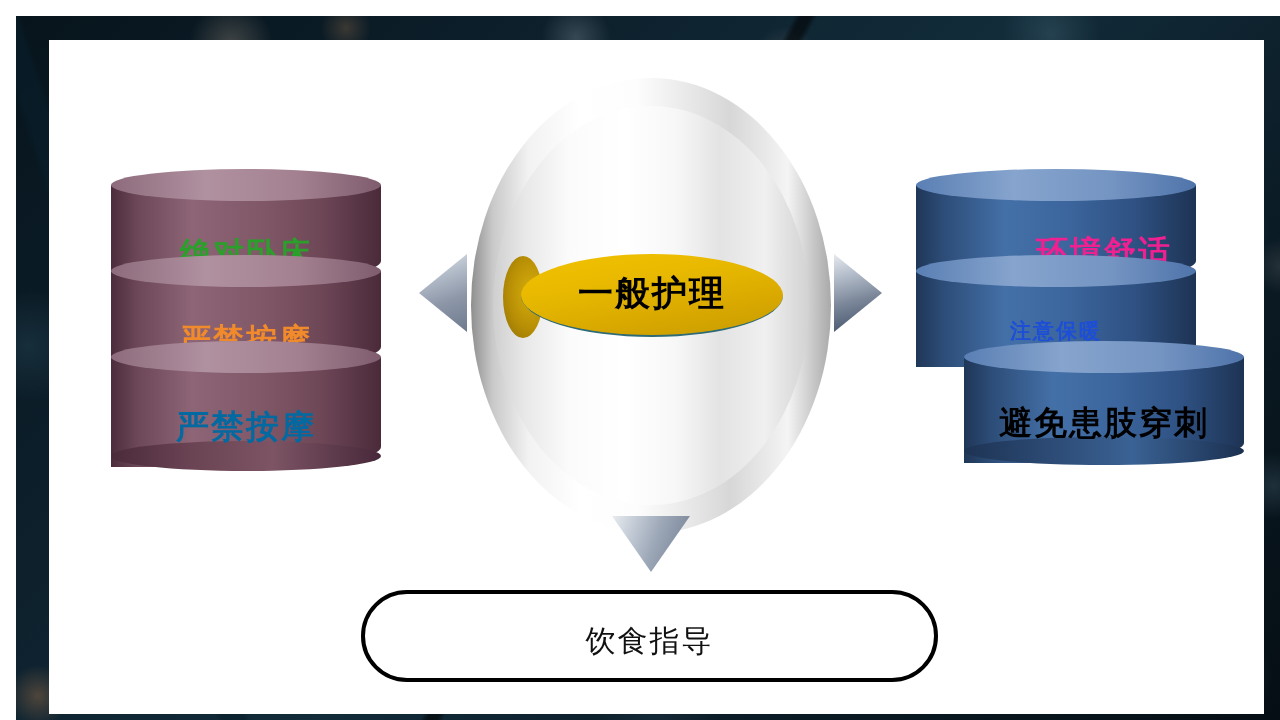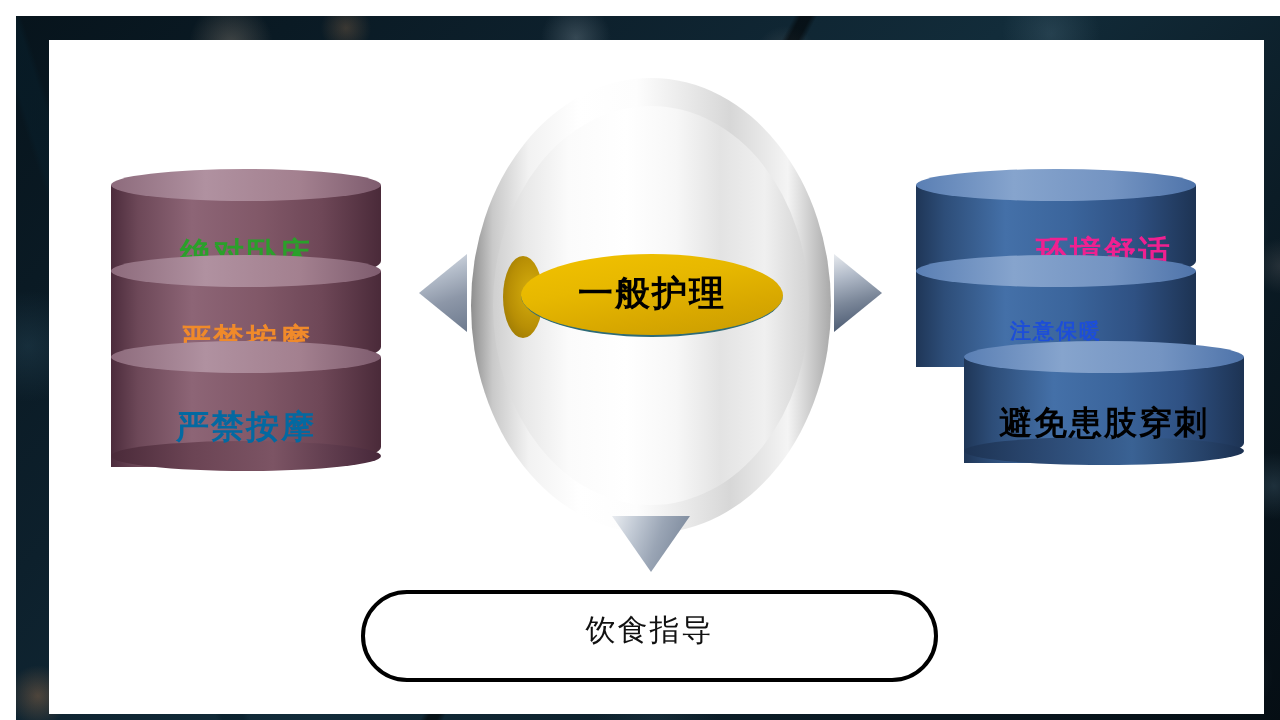--- a/index.html
+++ b/index.html
@@ -109,21 +109,21 @@
   }
   .arr-down {
     left:596px; top:500px; width:78px; height:56px;
     background:linear-gradient(110deg,#e9ecf0 0%,#c2cad5 26%,#9aa5b5 55%,#6f7d91 100%);
     clip-path:polygon(50% 100%, 0% 0%, 100% 0%);
   }
   
   .pill {
     position:absolute; left:345px; top:574px; width:577px; height:92px;
     border:4px solid #000; border-radius:46px; background:#fff;
-    display:flex; align-items:flex-start; justify-content:center;
+    display:flex; align-items:flex-end; justify-content:center;
   }
   .pill-label {
     font-size:30px; color:#111; letter-spacing:2px; white-space:nowrap;
   }
 </style>
 </head>
 <body>
 
 <div id="stage">
 

